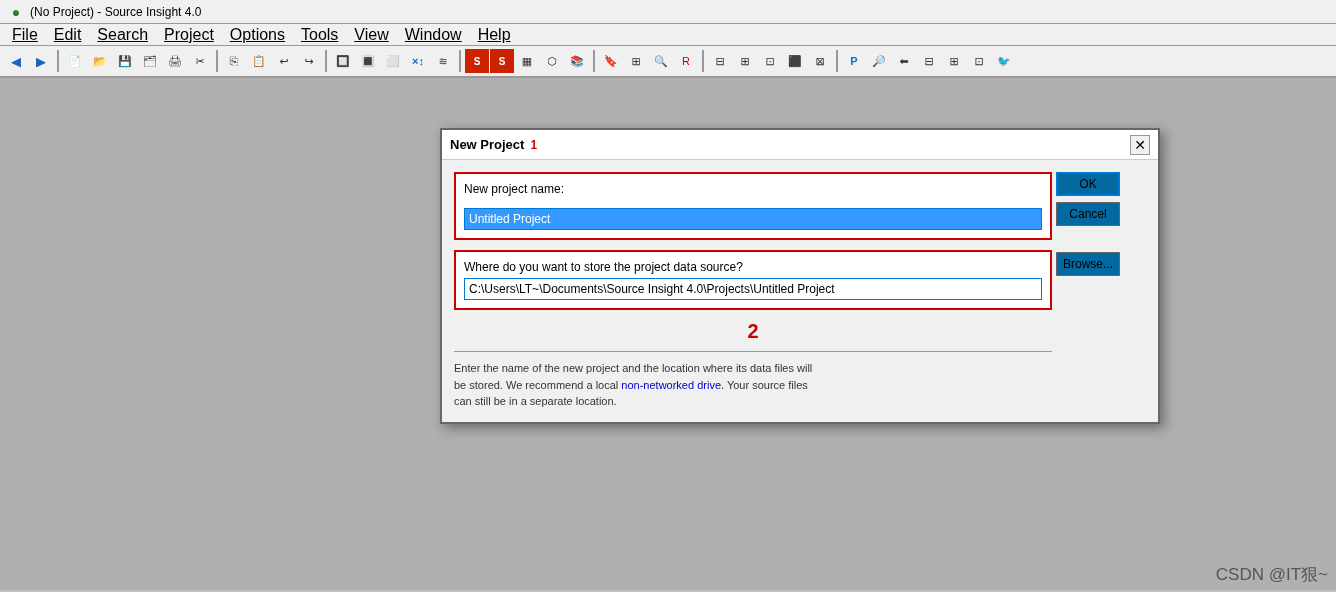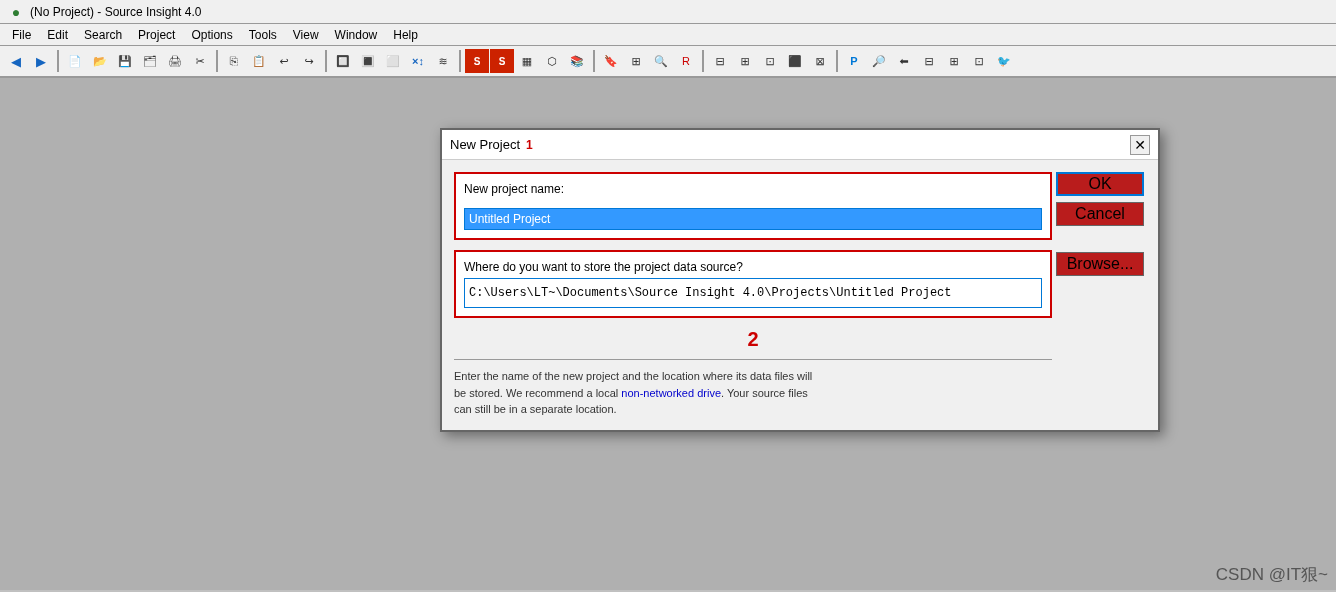--- a/index.html
+++ b/index.html
@@ -36,22 +36,23 @@
     .menu-bar {
       background: #f0f0f0;
       height: 22px;
       display: flex;
       align-items: center;
       padding: 0 4px;
       border-bottom: 1px solid #999;
     }
     .menu-item {
       padding: 2px 8px;
-      font-size: 12px;
+      font-size: 16px;
       cursor: pointer;
+      text-decoration: underline;
     }
 
     
     .toolbar {
       background: #f0f0f0;
       height: 32px;
       display: flex;
       align-items: center;
       padding: 0 4px;
       border-bottom: 2px solid #999;
@@ -95,21 +96,21 @@
       background: #fff;
       height: 30px;
       display: flex;
       align-items: center;
       justify-content: space-between;
       padding: 0 8px;
       border-bottom: 1px solid #ccc;
     }
     .dialog-title-text {
       font-size: 13px;
-      font-weight: normal;
+      font-weight: bold;
       color: #000;
     }
     .dialog-title-num {
       color: #cc0000;
       font-weight: bold;
       margin-left: 6px;
     }
     .dialog-close-btn {
       width: 20px;
       height: 20px;
@@ -160,27 +161,26 @@
       outline: none;
       background: #fff;
     }
     .field-input.selected {
       background: #3399ff;
       color: #fff;
       margin-top: 8px;
     }
     .field-input-path {
       width: 100%;
-      height: 30px;
+      height: 22px;
       border: 1px solid #0078d7;
       padding: 2px 4px;
       font-size: 12px;
       outline: none;
       background: #fff;
-      font-family: Liberation Mono, monospace;
     }
 
     .anno-num {
       color: #cc0000;
       font-size: 20px;
       font-weight: bold;
       text-align: center;
       margin-top: 4px;
     }
 
@@ -194,27 +194,27 @@
       color: #333;
       line-height: 1.5;
     }
     .dialog-help-text .highlight {
       color: #0000cc;
     }
 
     .dialog-btn {
       height: 24px;
       border: 1px solid #666;
-      background: #b91c1c;
+      background: #0369a1;
       cursor: pointer;
-      font-size: 16px;
+      font-size: 12px;
       display: flex;
       align-items: center;
       justify-content: center;
-      width: 88px;
+      width: 64px;
     }
     .dialog-btn.ok-btn {
       border: 2px solid #0078d7;
     }
 
     
     .watermark {
       position: absolute;
       bottom: 4px;
       right: 8px;

